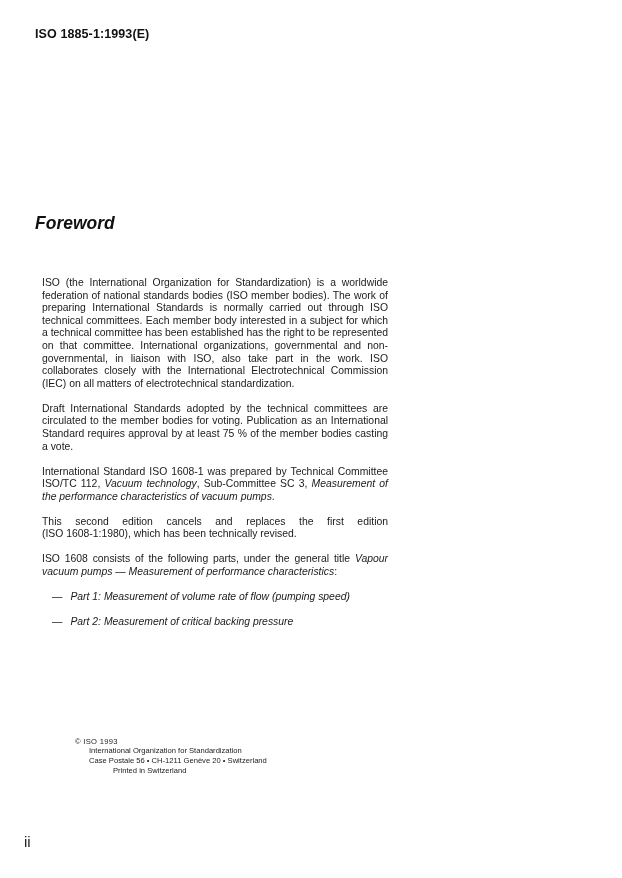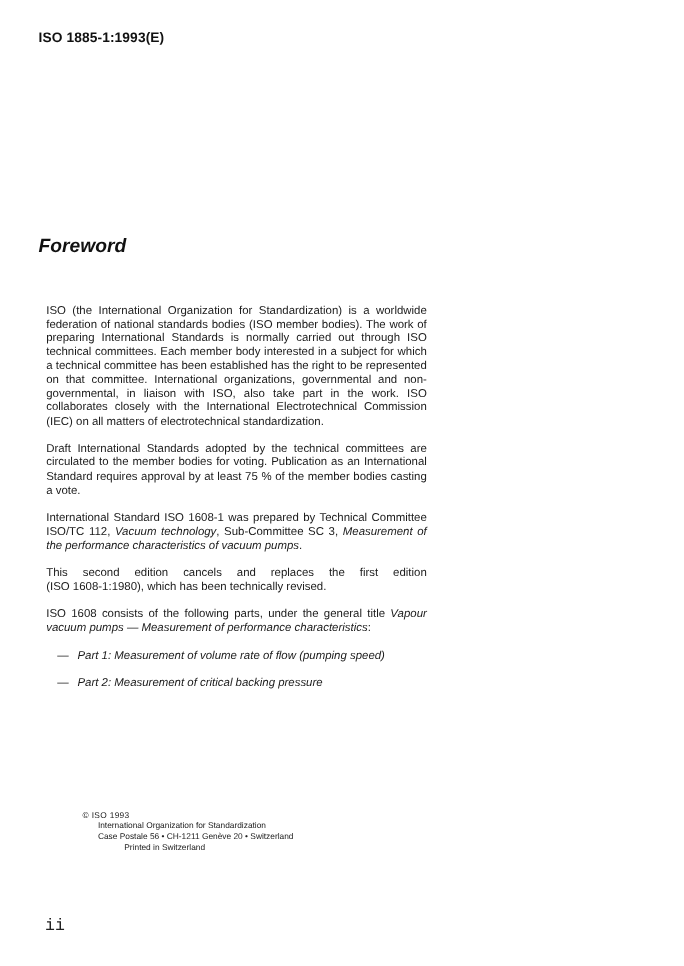--- a/index.html
+++ b/index.html
@@ -92,25 +92,24 @@
     }
     .footer .addr {
       padding-left: 14px;
     }
     .footer .printed {
       margin-top: 1px;
       padding-left: 38px;
     }
     .page-number {
       position: absolute;
-      left: 41px;
+      left: 24px;
       top: 833px;
       font-size: 15px;
       color: #222;
-      font-family: Liberation Mono, monospace;
     }
   </style>
 </head>
 <body>
 
 <div class="doc-id">ISO 1885-1:1993(E)</div>
 
 <h1 class="heading">Foreword</h1>
 
 <div class="body-text">

